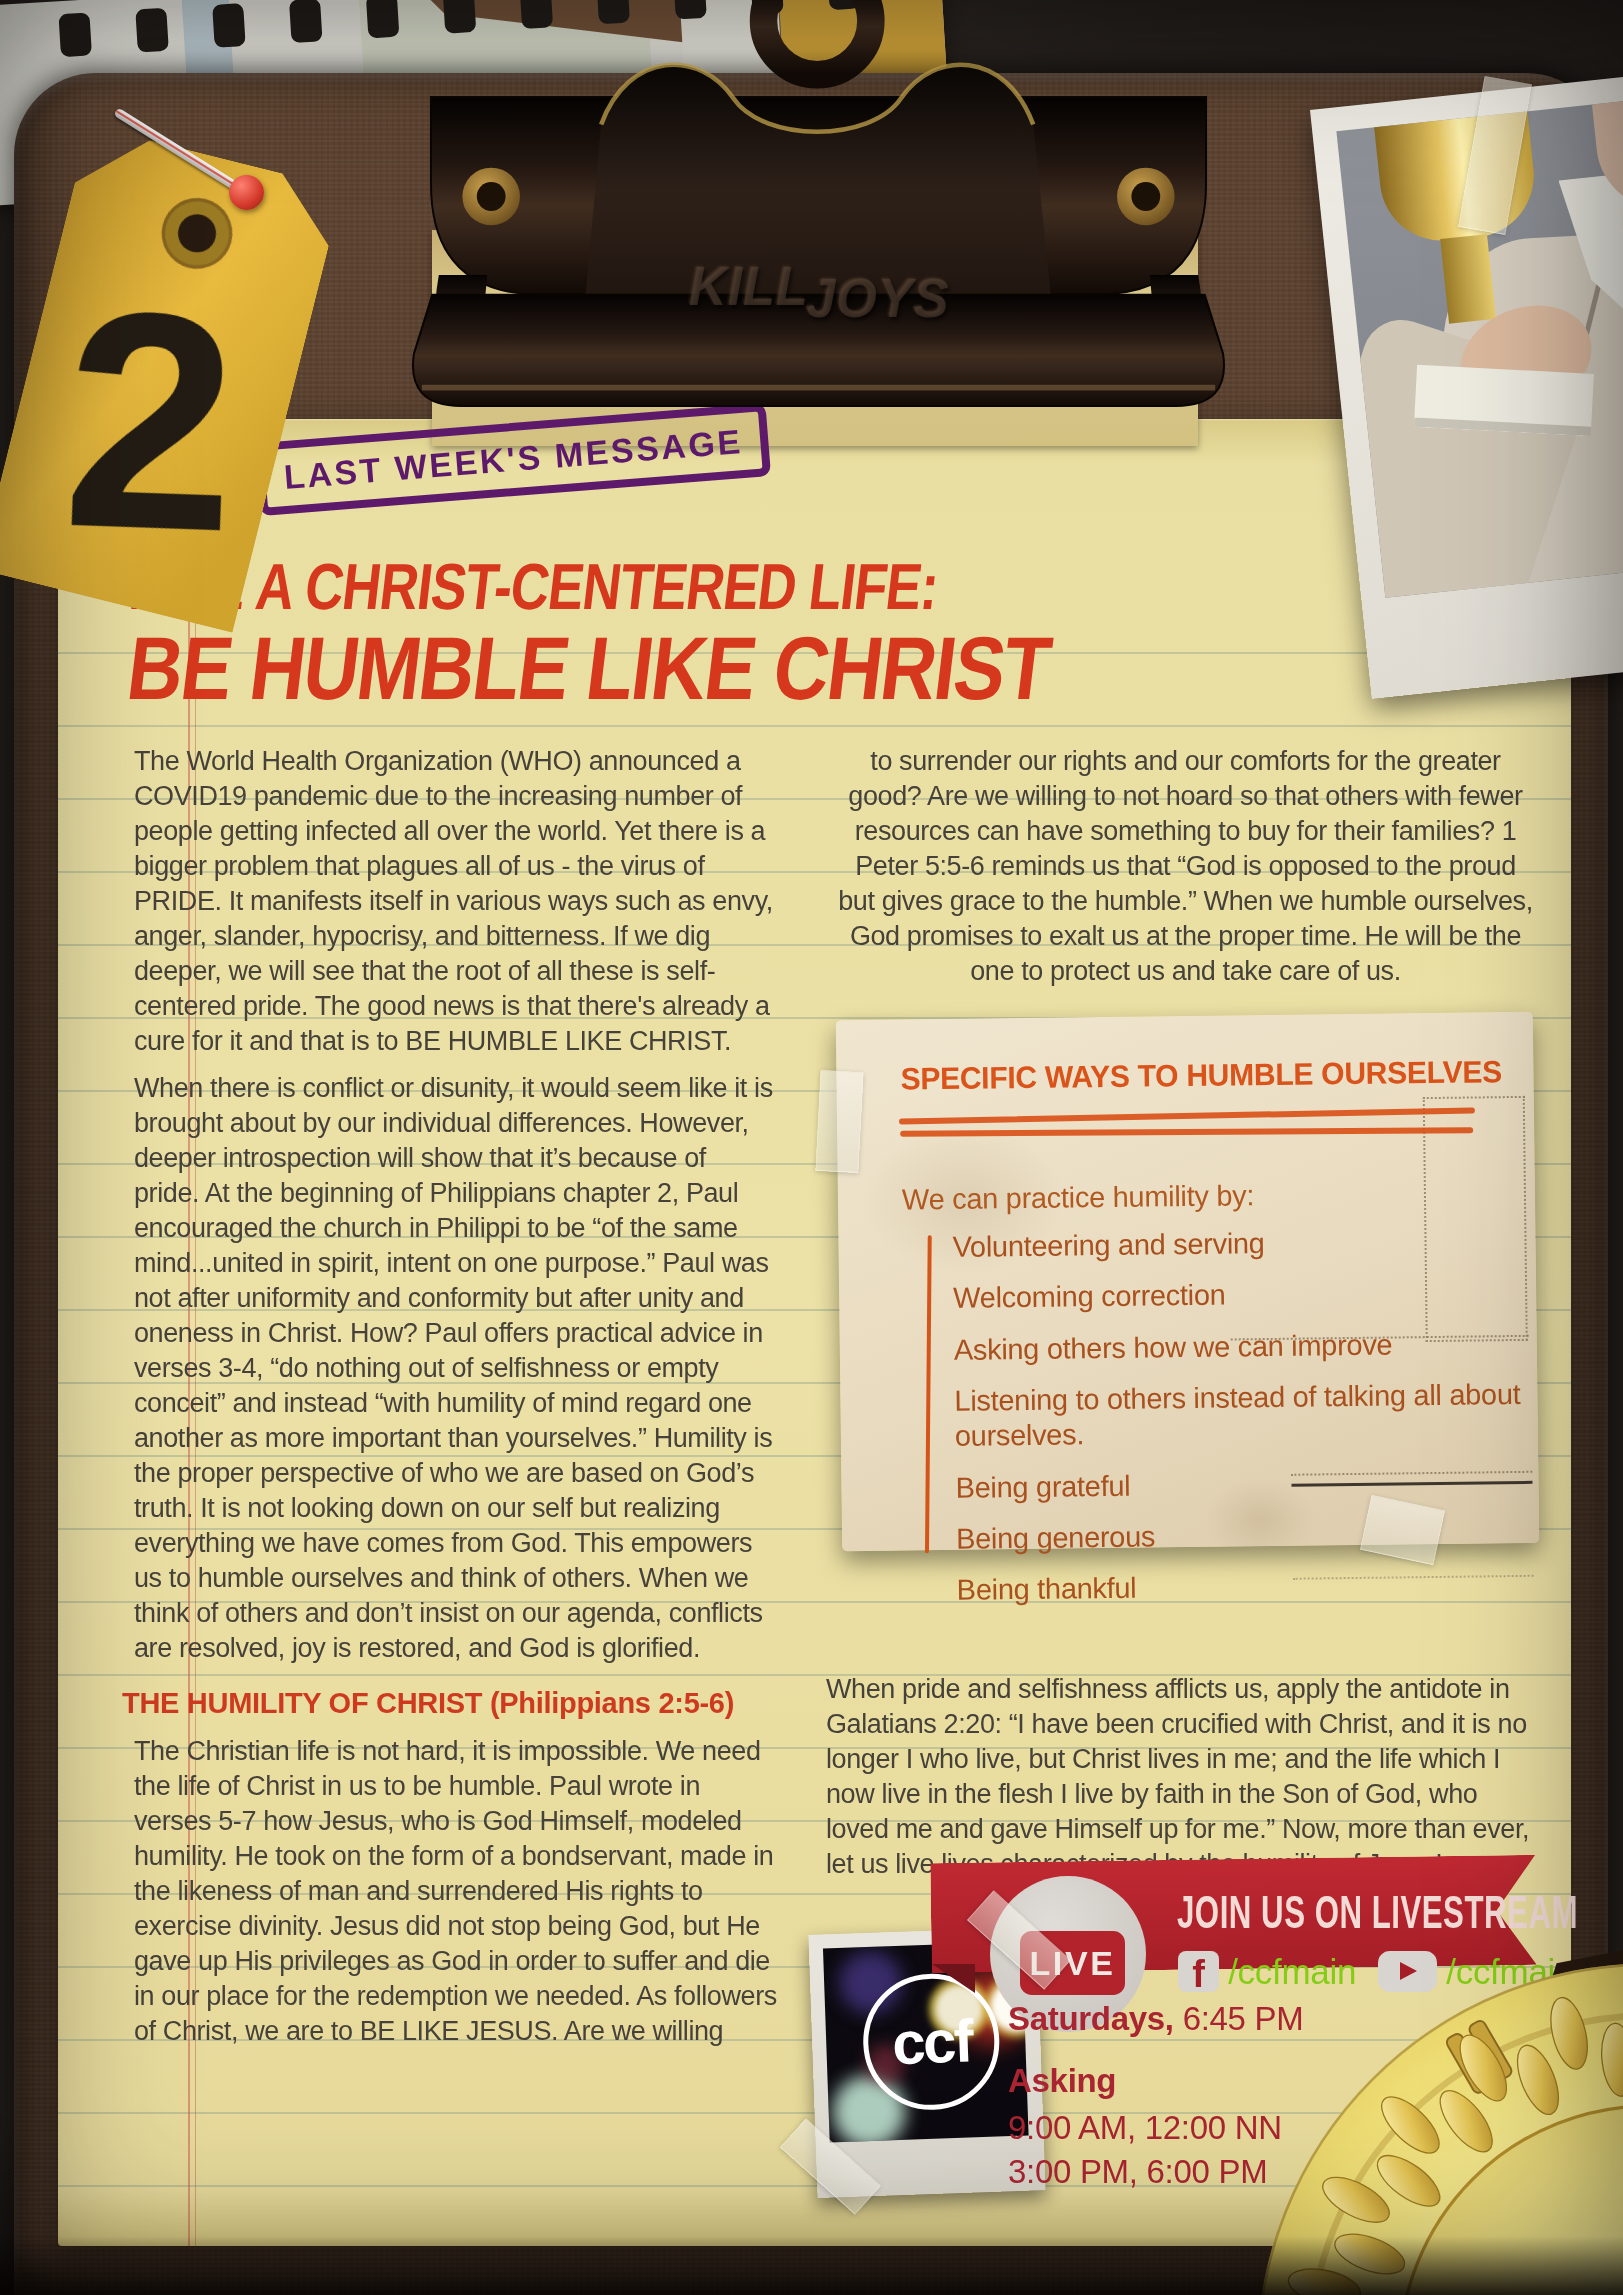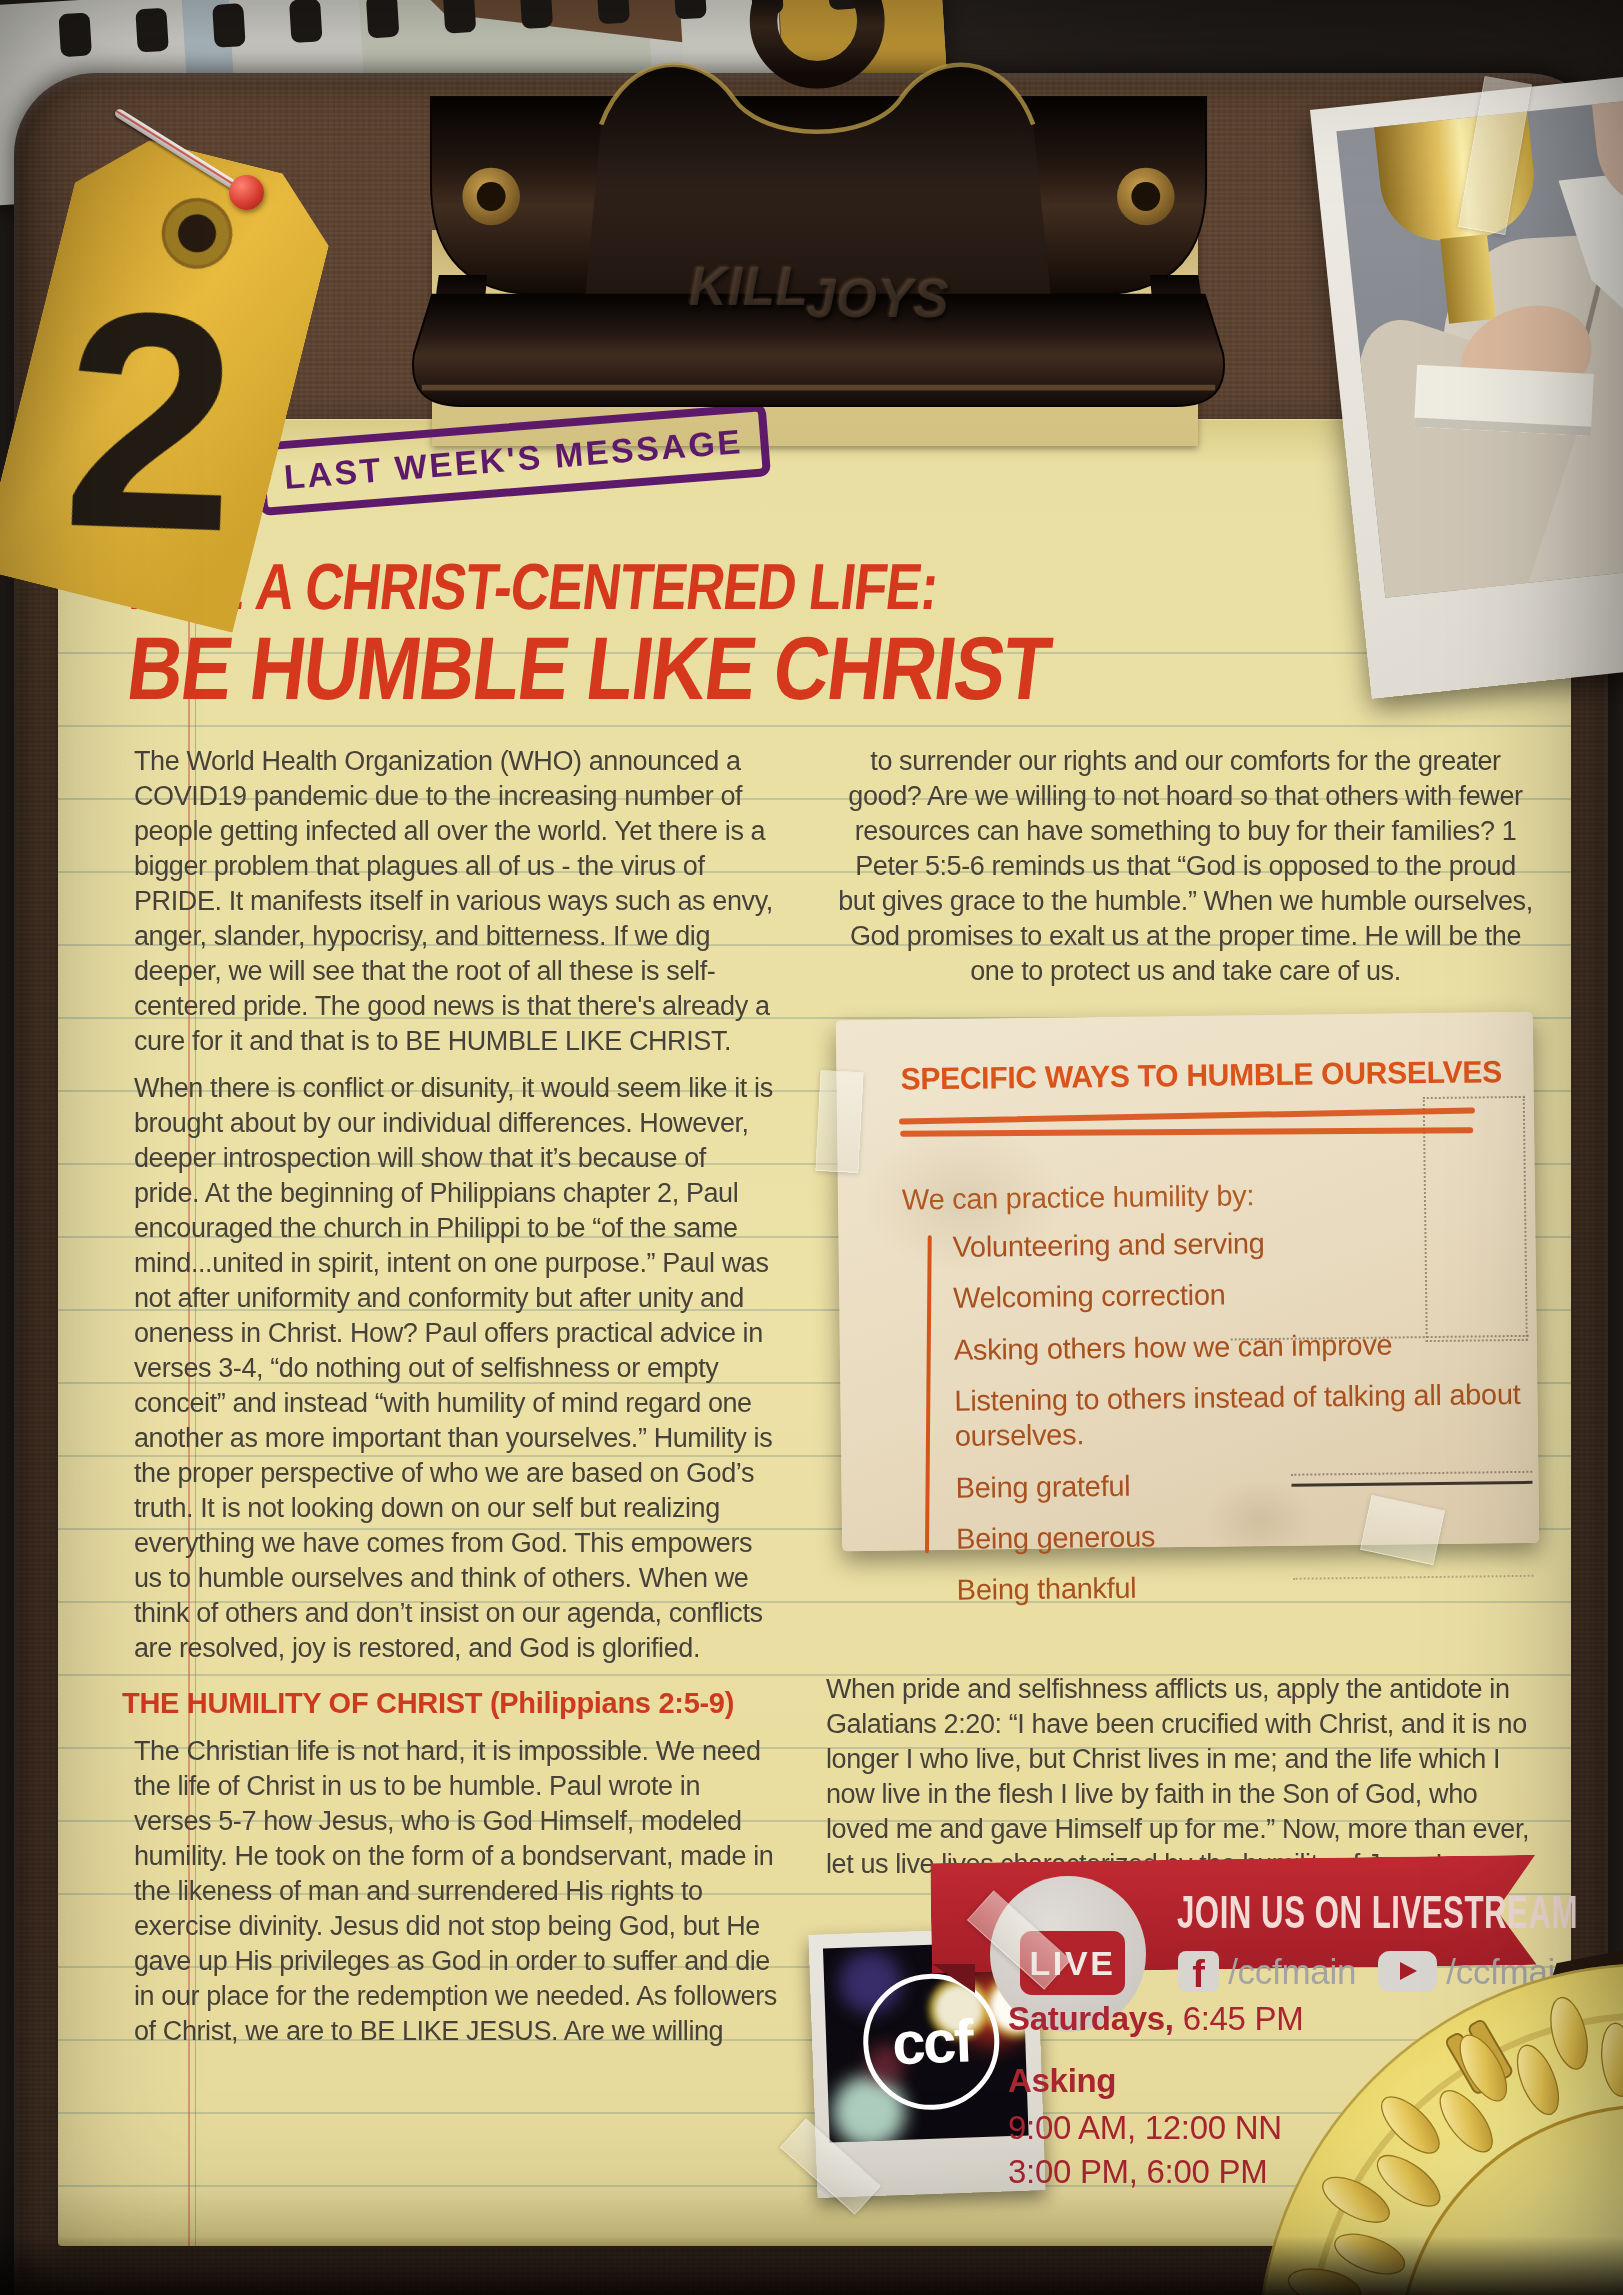--- a/index.html
+++ b/index.html
@@ -101,21 +101,21 @@
   .live-circle{left:990px;top:1876px;width:156px;height:156px;border-radius:50%;z-index:11;
     background:radial-gradient(circle at 40% 32%,#e0dcd7,#c7c2bc);}
   .live-chip{left:1020px;top:1931px;width:105px;height:64px;background:#b3232b;border-radius:11.8px;z-index:12;
     display:flex;align-items:center;justify-content:center;}
   .live-chip span{color:#efe9e4;font-weight:700;font-size:34px;letter-spacing:2.6px;}
   .join-text{left:1177px;top:1885px;font-size:46px;font-weight:800;color:#f3dbd6;white-space:nowrap;z-index:11;}
   .join-text span{display:inline-block;transform:scaleX(.68);transform-origin:left top;letter-spacing:0.7px;}
   .social{left:1178px;top:1951px;display:flex;align-items:center;z-index:11;}
   .fb-icon{width:41px;height:41px;border-radius:7.9px;background:#d8d4cf;color:#a51e27;overflow:hidden;
     font-weight:700;font-size:38px;display:flex;align-items:flex-end;justify-content:center;line-height:.95;}
-  .handle{font-size:35px;color:#a3a3a3;margin-left:9.2px;letter-spacing:-0.3px;}
+  .handle{font-size:35px;color:#84cc16;margin-left:9.2px;letter-spacing:-0.3px;}
   .yt-icon{width:59px;height:41px;border-radius:11.8px;background:#d8d4cf;position:relative;margin-left:22px;}
   .yt-icon:after{content:"";position:absolute;left:22px;top:11px;border-left:17px solid #a51e27;
     border-top:9.2px solid transparent;border-bottom:9.2px solid transparent;}
   
   .sched{color:#a82531;font-size:33px;letter-spacing:-0.3px;white-space:nowrap;z-index:11;}
   .sched b{font-weight:700;}
   .s1{left:1008px;top:2000px;}
   .s2{left:1008px;top:2062px;font-weight:700;}
   .s3{left:1008px;top:2109px;}
   .s4{left:1008px;top:2153px;}
@@ -220,21 +220,21 @@
   <div class="abs title title1">
     <span>LIVE A CHRIST-CENTERED LIFE:</span>
   </div>
   <div class="abs title title2">
     <span>BE HUMBLE LIKE CHRIST</span>
   </div>
 
   <div class="abs colL bodytext">
     <p>The World Health Organization (WHO) announced a COVID19 pandemic due to the increasing number of people getting infected all over the world. Yet there is a bigger problem that plagues all of us - the virus of PRIDE. It manifests itself in various ways such as envy, anger, slander, hypocrisy, and bitterness. If we dig deeper, we will see that the root of all these is self-centered pride. The good news is that there's already a cure for it and that is to BE HUMBLE LIKE CHRIST.</p>
     <p>When there is conflict or disunity, it would seem like it is brought about by our individual differences. However, deeper introspection will show that it’s because of pride. At the beginning of Philippians chapter 2, Paul encouraged the church in Philippi to be “of the same mind...united in spirit, intent on one purpose.” Paul was not after uniformity and conformity but after unity and oneness in Christ. How? Paul offers practical advice in verses 3-4, “do nothing out of selfishness or empty conceit” and instead “with humility of mind regard one another as more important than yourselves.” Humility is the proper perspective of who we are based on God’s truth. It is not looking down on our self but realizing everything we have comes from God. This empowers us to humble ourselves and think of others. When we think of others and don’t insist on our agenda, conflicts are resolved, joy is restored, and God is glorified.</p>
-    <div class="redhead">THE HUMILITY OF CHRIST (Philippians 2:5-9)</div>
+    <div class="redhead">THE HUMILITY OF CHRIST (Philippians 2:5-6)</div>
     <p>The Christian life is not hard, it is impossible. We need the life of Christ in us to be humble. Paul wrote in verses 5-7 how Jesus, who is God Himself, modeled humility. He took on the form of a bondservant, made in the likeness of man and surrendered His rights to exercise divinity. Jesus did not stop being God, but He gave up His privileges as God in order to suffer and die in our place for the redemption we needed. As followers of Christ, we are to BE LIKE JESUS. Are we willing</p>
   </div>
 
   <div class="abs colR bodytext">
     <p>to surrender our rights and our comforts for the greater good? Are we willing to not hoard so that others with fewer resources can have something to buy for their families?  1 Peter 5:5-6 reminds us that “God is opposed to the proud but gives grace to the humble.” When we humble ourselves, God promises to exalt us at the proper time. He will be the one to protect us and take care of us.</p>
   </div>
   <div class="abs closing bodytext">When pride and selfishness afflicts us, apply the antidote in Galatians 2:20: “I have been crucified with Christ, and it is no longer I who live, but Christ lives in me; and the life which I now live in the flesh I live by faith in the Son of God, who loved me and gave Himself up for me.” Now, more than ever, let us live lives characterized by the humility of Jesus!</div>
 
   <div class="abs card">
     <div class="abs stampbox"></div>

